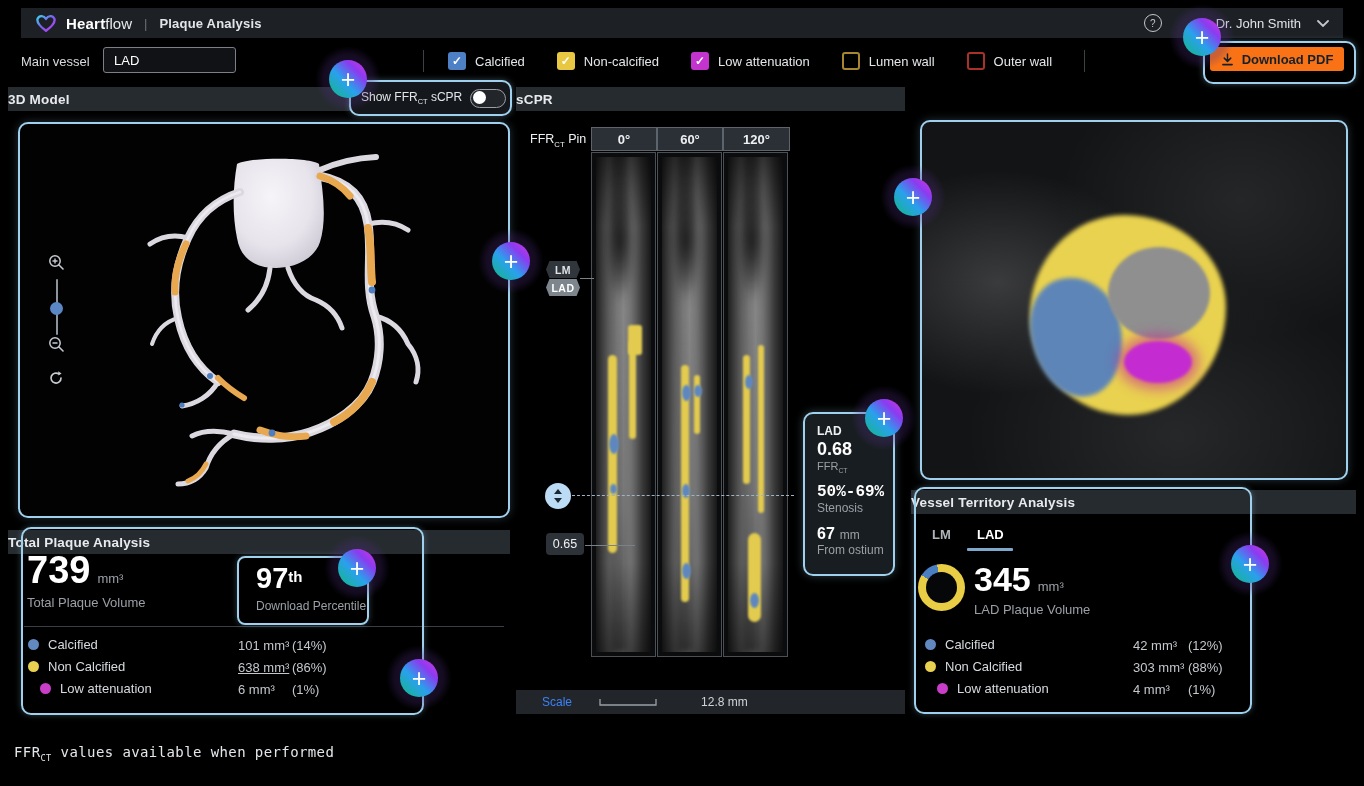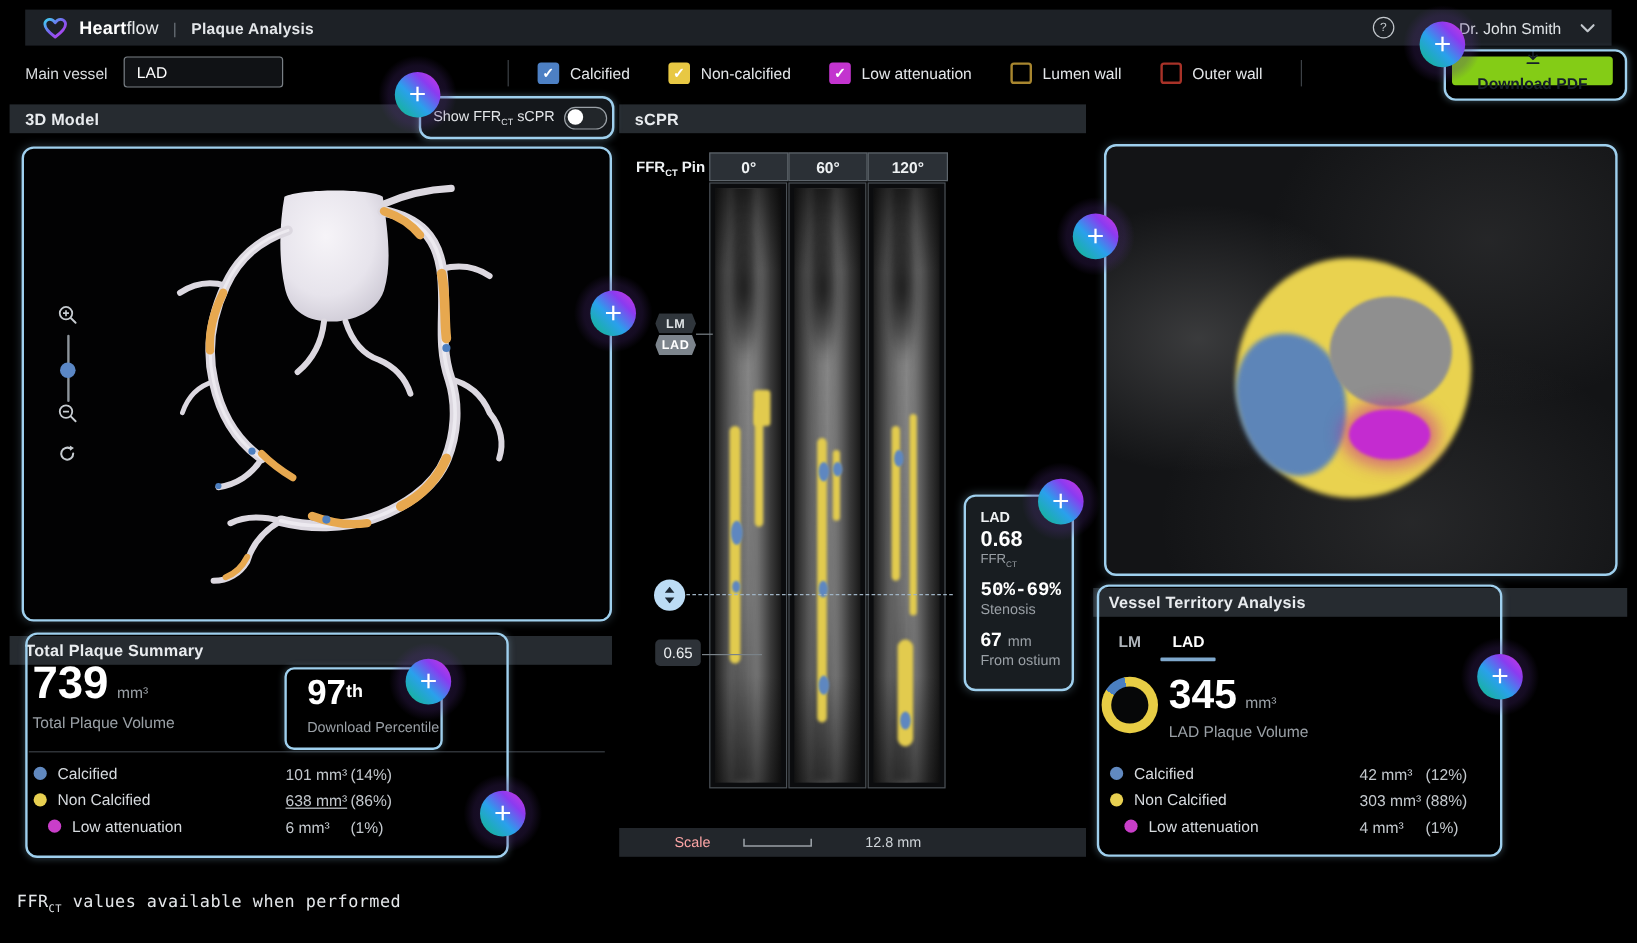--- a/index.html
+++ b/index.html
@@ -24,26 +24,26 @@
             box-sizing:border-box;font-family:"Liberation Sans",sans-serif;}
   #cb-row{position:absolute;left:423px;top:48px;height:26px;display:flex;align-items:center;}
   .vsep{width:1px;height:22px;background:#3c4146;}
   .cb-item{display:flex;align-items:center;margin-left:24px;margin-right:4px;cursor:pointer;}
   .cb-box{width:18px;height:18px;border-radius:3px;display:flex;align-items:center;justify-content:center;
           font-size:12px;font-weight:700;color:#fff;box-sizing:border-box;}
   .cb-label{font-size:13px;color:#e3e6e9;margin-left:9px;margin-right:4px;}
   .cb-end{margin-left:24px;}
   #dl-outline{position:absolute;left:1203px;top:41px;width:149px;height:39px;border:2px solid #9fd0ee;
               border-radius:10px;box-shadow:0 0 6px rgba(159,208,238,.35);pointer-events:none;z-index:40;}
-  #dl-btn{position:absolute;left:1210px;top:47px;width:134px;height:24px;background:#84cc16;border:none;
+  #dl-btn{position:absolute;left:1210px;top:47px;width:134px;height:24px;background:#f97316;border:none;
           border-radius:3px;display:flex;align-items:center;justify-content:center;gap:8px;
-          font-size:13px;font-weight:600;color:#16202b;cursor:pointer;font-family:"Liberation Sans",sans-serif;flex-direction:column;}
+          font-size:13px;font-weight:600;color:#16202b;cursor:pointer;font-family:"Liberation Sans",sans-serif;}
   
   .hdr-bar{position:absolute;height:24px;background:#262b30;color:#e8ebee;font-size:13.5px;font-weight:600;
-           letter-spacing:.2px;display:flex;align-items:center;padding-left:13px;box-sizing:border-box;}
+           letter-spacing:.2px;display:flex;align-items:center;box-sizing:border-box;}
   
   #ffr-toggle-box{position:absolute;left:349px;top:80px;width:163px;height:36px;border:2px solid #9fd0ee;
                   border-radius:10px;background:#14171b;z-index:41;display:flex;align-items:center;
                   padding:0 8px 0 10px;box-sizing:border-box;box-shadow:0 0 6px rgba(159,208,238,.35);}
   .toggle-label{font-size:12px;color:#e3e6e9;white-space:nowrap;}
   .toggle{width:36px;height:19px;border-radius:10px;background:#22262a;border:1.5px solid #9aa0a6;
           margin-left:8px;position:relative;cursor:pointer;box-sizing:border-box;flex:none;}
   .toggle-knob{position:absolute;left:2px;top:1.5px;width:13px;height:13px;border-radius:50%;background:#fff;}
   #viewport3d{position:absolute;left:18px;top:122px;width:492px;height:396px;background:#020203;
               border:2px solid #9fd0ee;border-radius:10px;box-sizing:border-box;overflow:hidden;
@@ -59,21 +59,21 @@
   .unit{font-size:13px;color:#9aa0a6;margin-left:7px;}
   .stat-label{font-size:13px;color:#9aa0a6;margin-top:3px;}
   .hl-outline{position:absolute;border:2px solid #9fd0ee;border-radius:10px;pointer-events:none;z-index:40;
               box-shadow:0 0 6px rgba(159,208,238,.3);}
   .divider{position:absolute;height:1px;background:#3a3f45;}
   .lr{position:absolute;display:flex;align-items:center;}
   .dot{width:11px;height:11px;border-radius:50%;margin-right:9px;flex:none;}
   .lbl{font-size:13px;color:#d6dade;}
   .val{position:absolute;font-size:13px;color:#c3c8cd;}
   
-  .pin-label{position:absolute;left:530px;top:132px;font-size:12.5px;font-weight:700;color:#eef1f3;}
+  .pin-label{position:absolute;left:530px;top:132px;font-size:12.5px;font-weight:400;color:#eef1f3;}
   .col-hd{position:absolute;top:127px;height:24px;border:1px solid #5d646b;background:#2b3036;color:#eef1f3;
           font-size:13px;font-weight:700;display:flex;align-items:center;justify-content:center;box-sizing:border-box;}
   .strip-box{position:absolute;top:152px;width:65px;height:505px;border:1px solid #4a5056;background:#0b0c0e;
              padding:4px;box-sizing:border-box;}
   .strip{position:relative;width:100%;height:100%;overflow:hidden;
          background:linear-gradient(180deg,rgba(0,0,0,.55) 0%,rgba(0,0,0,0) 14%,rgba(0,0,0,0) 82%,rgba(0,0,0,.45) 100%),
                     linear-gradient(90deg,#1f1f1f 0%,#4a4a4a 16%,#8b8b8b 38%,#9b9b9b 50%,#7a7a7a 62%,#3a3a3a 84%,#181818 100%);}
   .strip::before{content:"";position:absolute;left:28%;top:-4%;width:30%;height:104%;
          background:linear-gradient(180deg,rgba(15,15,15,.85) 0%,rgba(15,15,15,.15) 30%,rgba(45,45,45,.35) 70%,rgba(15,15,15,.55) 100%);
          filter:blur(3px);}
@@ -91,21 +91,21 @@
   .val-badge{position:absolute;left:546px;top:533px;width:38px;height:22px;background:#2d3238;border-radius:4px;
              color:#eef1f3;font-size:12.5px;display:flex;align-items:center;justify-content:center;z-index:7;}
   #callout{position:absolute;left:803px;top:412px;width:92px;height:164px;background:rgba(26,31,36,.93);
            border:2px solid #9fd0ee;border-radius:10px;box-sizing:border-box;padding:10px 6px 0 12px;z-index:30;
            box-shadow:0 0 8px rgba(159,208,238,.3);}
   .co-vessel{font-size:12px;font-weight:700;color:#eef1f3;}
   .co-big{font-size:18px;font-weight:700;color:#fff;margin-top:1px;}
   .co-sub{font-size:11px;color:#9aa0a6;margin-bottom:9px;}
   #scalebar{position:absolute;left:516px;top:690px;width:389px;height:24px;background:#22262b;
             display:flex;align-items:center;}
-  .scale-lbl{font-size:12px;color:#fca5a5;margin-left:46px;}
+  .scale-lbl{font-size:12px;color:#3b82f6;margin-left:26px;}
   .scale-val{font-size:12px;color:#cfd4d8;margin-left:43px;}
   
   #xsec{position:absolute;left:920px;top:120px;width:428px;height:360px;border:2px solid #9fd0ee;border-radius:10px;
         box-sizing:border-box;overflow:hidden;box-shadow:0 0 8px rgba(159,208,238,.25);
         background:radial-gradient(220px 160px at 18% 45%,rgba(160,160,160,.28),transparent 70%),
                    radial-gradient(260px 200px at 75% 22%,rgba(120,120,120,.18),transparent 70%),
                    radial-gradient(300px 220px at 60% 88%,rgba(140,140,140,.16),transparent 70%),#131416;}
   .blob{position:absolute;}
   
   .tab{position:absolute;font-size:13px;font-weight:700;color:#aeb4ba;cursor:pointer;}
@@ -272,21 +272,21 @@
       <g fill="#4d7fc0">
         <circle cx="352" cy="166" r="3.4"></circle>
           <circle cx="190" cy="252" r="3"></circle>
         <circle cx="252" cy="309" r="3.4"></circle>
           <circle cx="162" cy="281" r="2.6"></circle>
       </g>
     </svg>
   </div>
 
   <div class="hdr-bar" style="left:8px;top:530px;width:502px;z-index:2;">
-    <span>Total Plaque Summary</span>
+    <span>Total Plaque Analysis</span>
   </div>
   <div class="hl-outline" style="left:21px;top:527px;width:399px;height:184px;"></div>
 
   <div class="abs" style="left:27px;top:549px;">
     <div class="stat-big">
       <span class="big" style="font-size:38px;">739</span>
       <span class="unit">mm³</span>
     </div>
     <div class="stat-label">Total Plaque Volume</div>
   </div>

